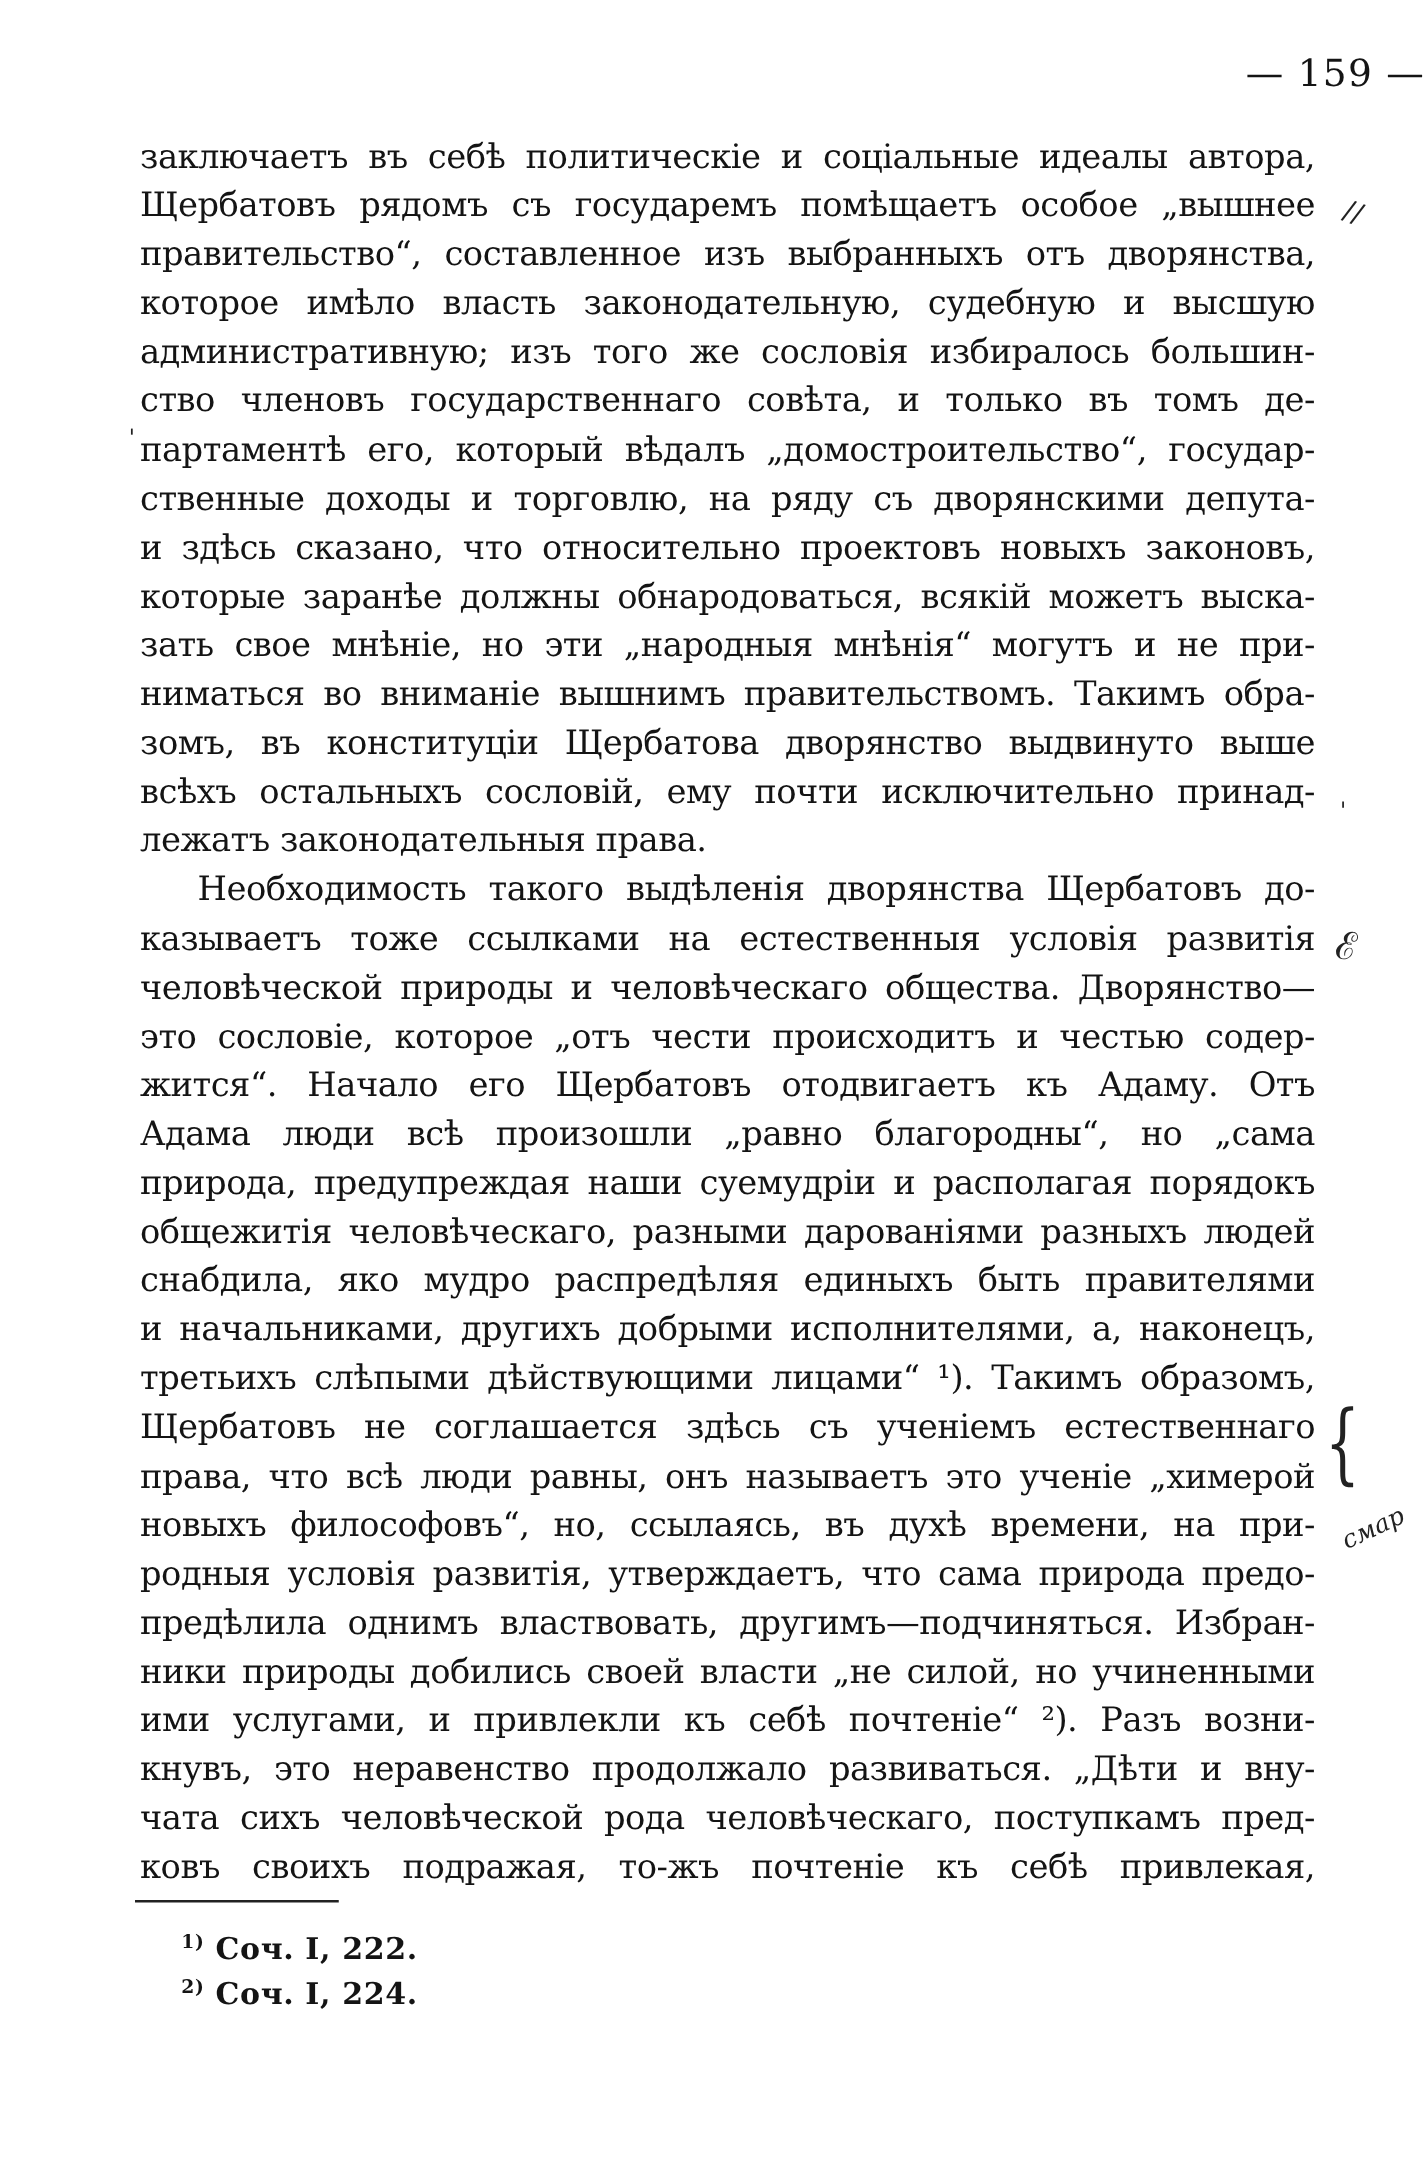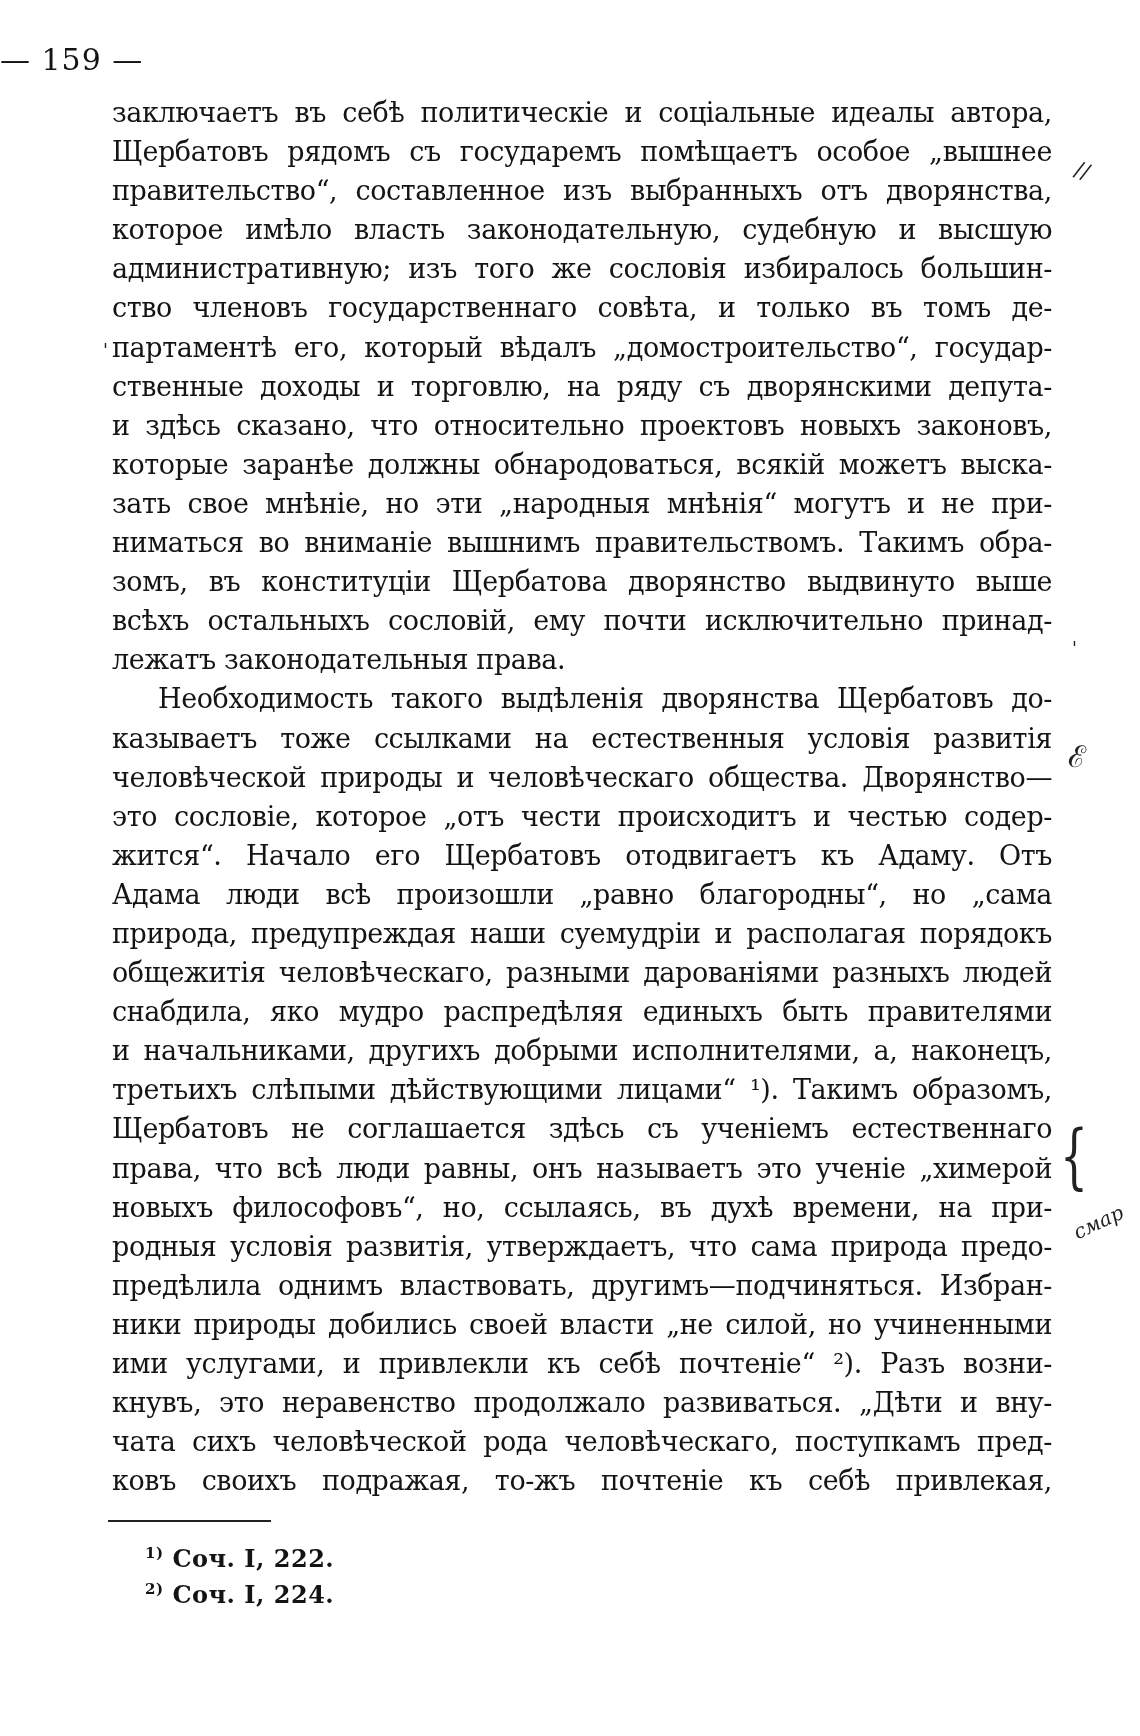--- a/index.html
+++ b/index.html
@@ -1,20 +1,20 @@
 <!DOCTYPE html>
 <html><head>
 <meta charset="utf-8">
 <style>
   html, body { margin: 0; padding: 0; background: #ffffff; }
   body { width: 1140px; height: 1736px; position: relative; overflow: hidden;
          font-family: "DejaVu Serif", "Liberation Serif", serif; color: #141414; }
-  .page-number { position: absolute; top: 42px; left: 0; width: 1140px; text-align: left;
+  .page-number { position: absolute; top: 42px; left: 0; width: 1140px; text-align: right;
                  font-size: 30px; letter-spacing: 1px; }
-  .body-text { position: absolute; top: 93px; left: 112px; width: 940px; }
+  .body-text { position: absolute; top: 106px; left: 112px; width: 940px; }
   .line { height: 39.1px; line-height: 39.1px; font-size: 27px; white-space: nowrap;
           text-align: justify; text-align-last: justify; overflow: visible; letter-spacing: -0.4px; }
   .line.last { text-align-last: left; }
   .line.indent { padding-left: 46px; }
   .rule { position: absolute; top: 1520px; left: 108px; width: 163px; height: 2px; background: #222; }
   .footnotes { position: absolute; top: 1538px; left: 145px; }
   .footnote { font-size: 24px; line-height: 30px; white-space: nowrap; font-weight: bold; letter-spacing: 0.5px; text-align: right; }
   .footnote sup { font-size: 15px; }
   .margin-note { position: absolute; font-family: "DejaVu Serif", serif; color: #222; }
   .mark-slashes { top: 158px; left: 1075px; font-size: 22px; transform: rotate(20deg); }

